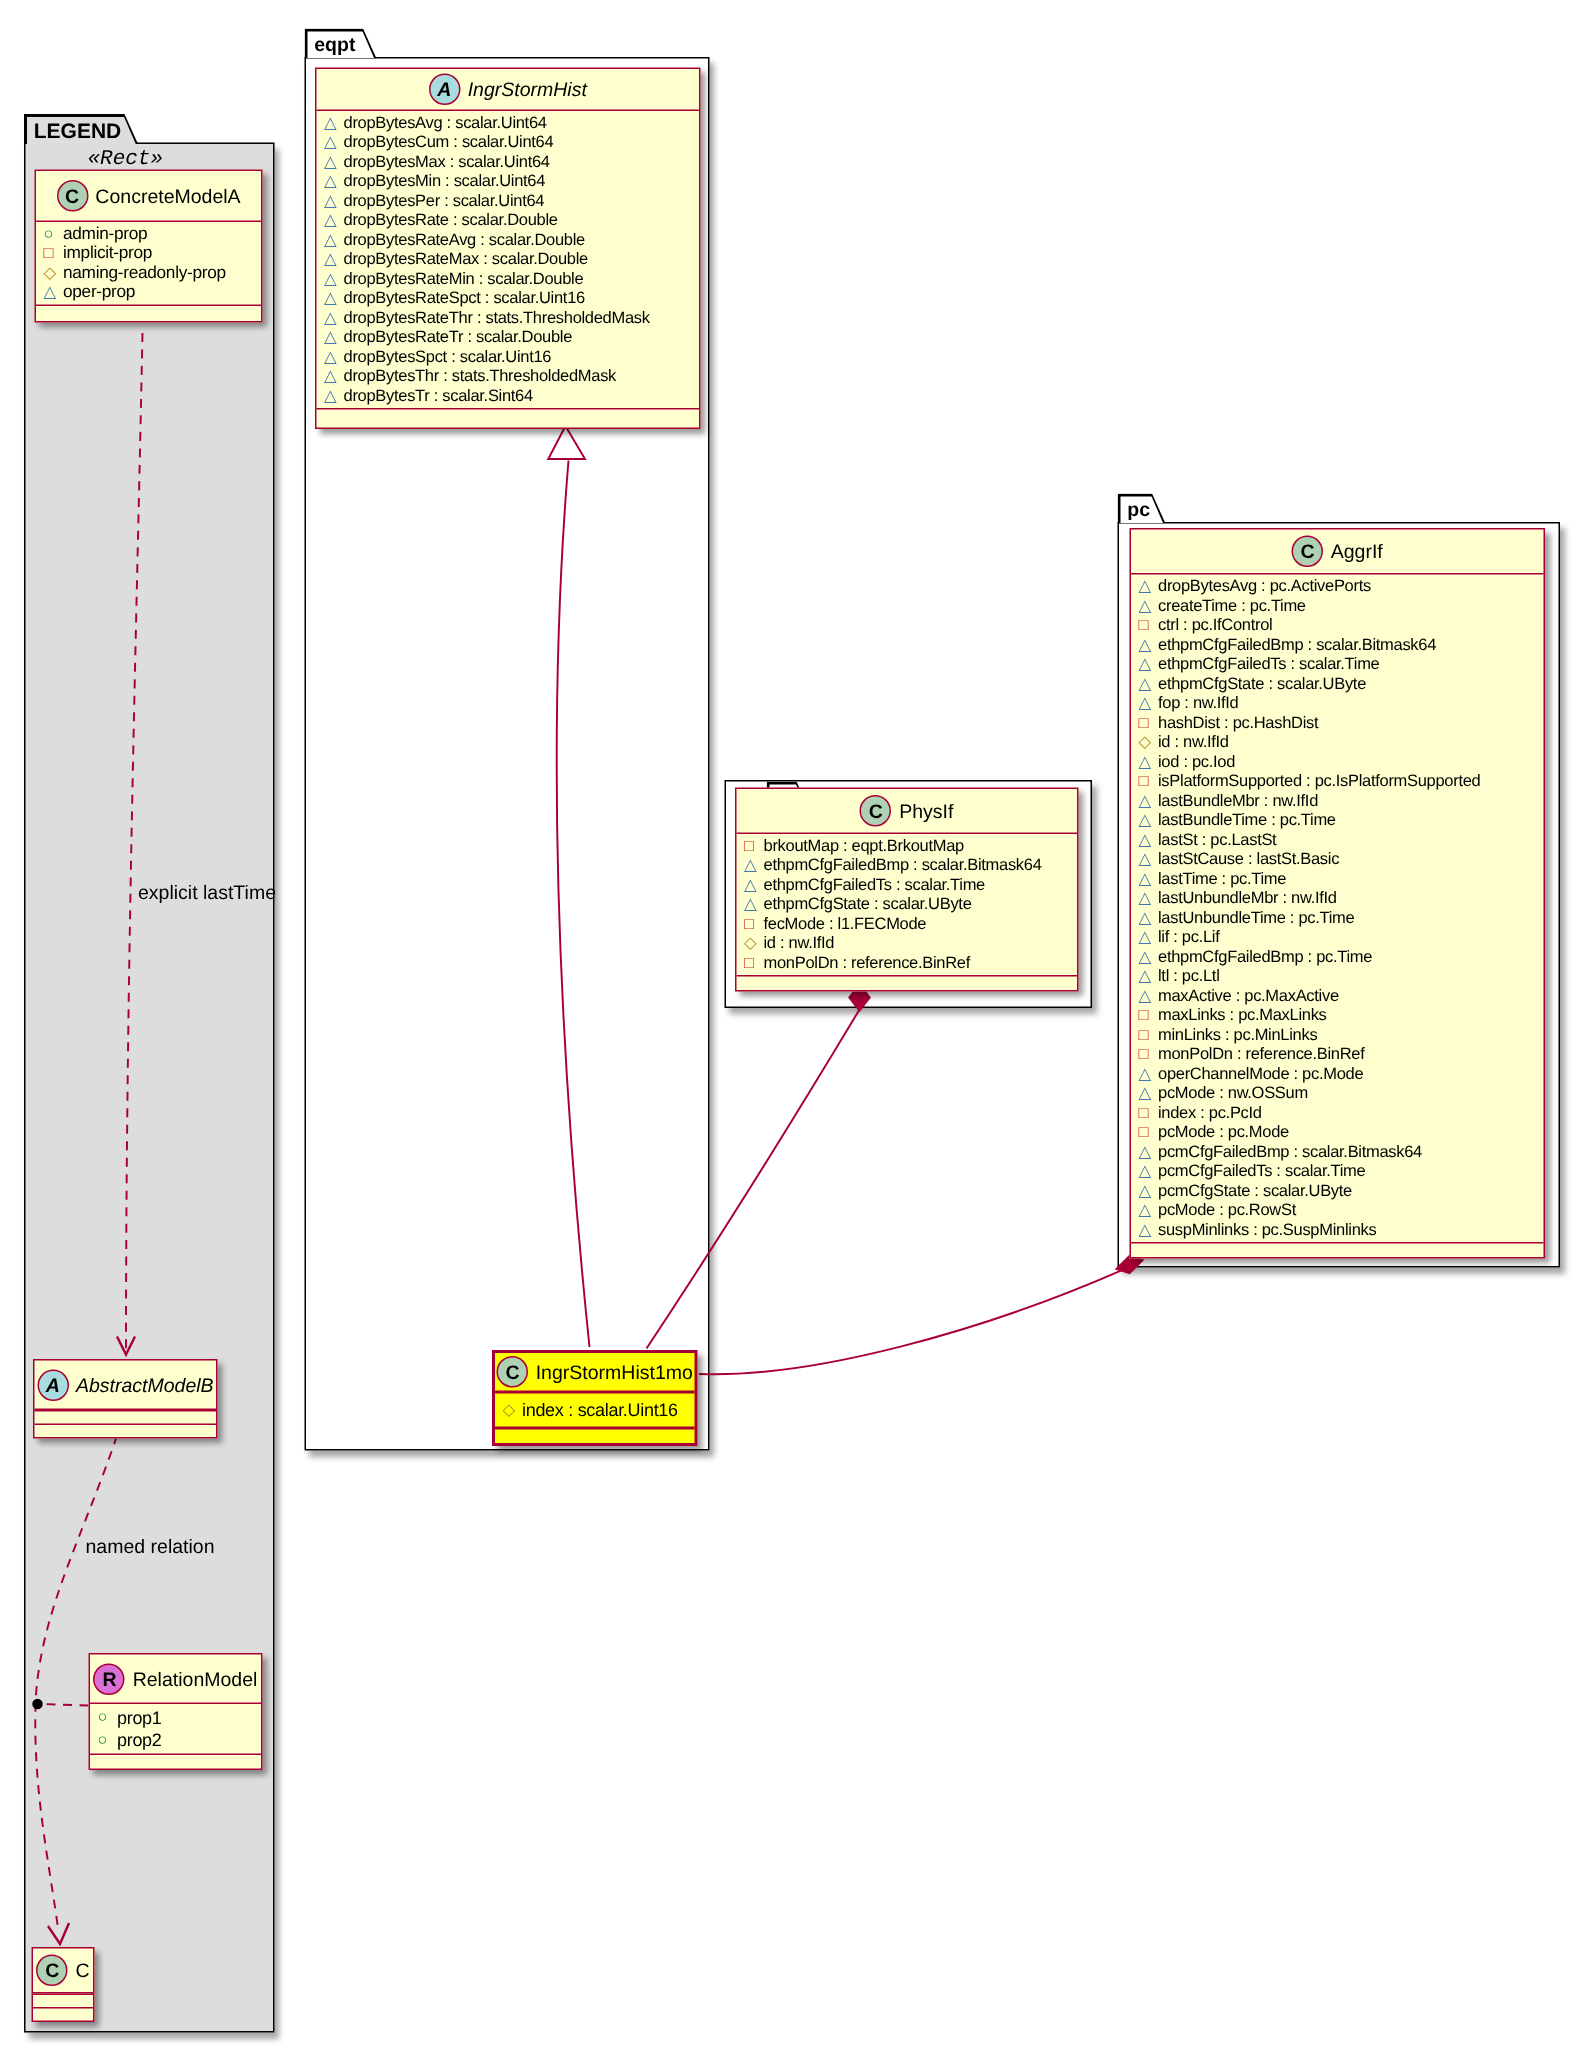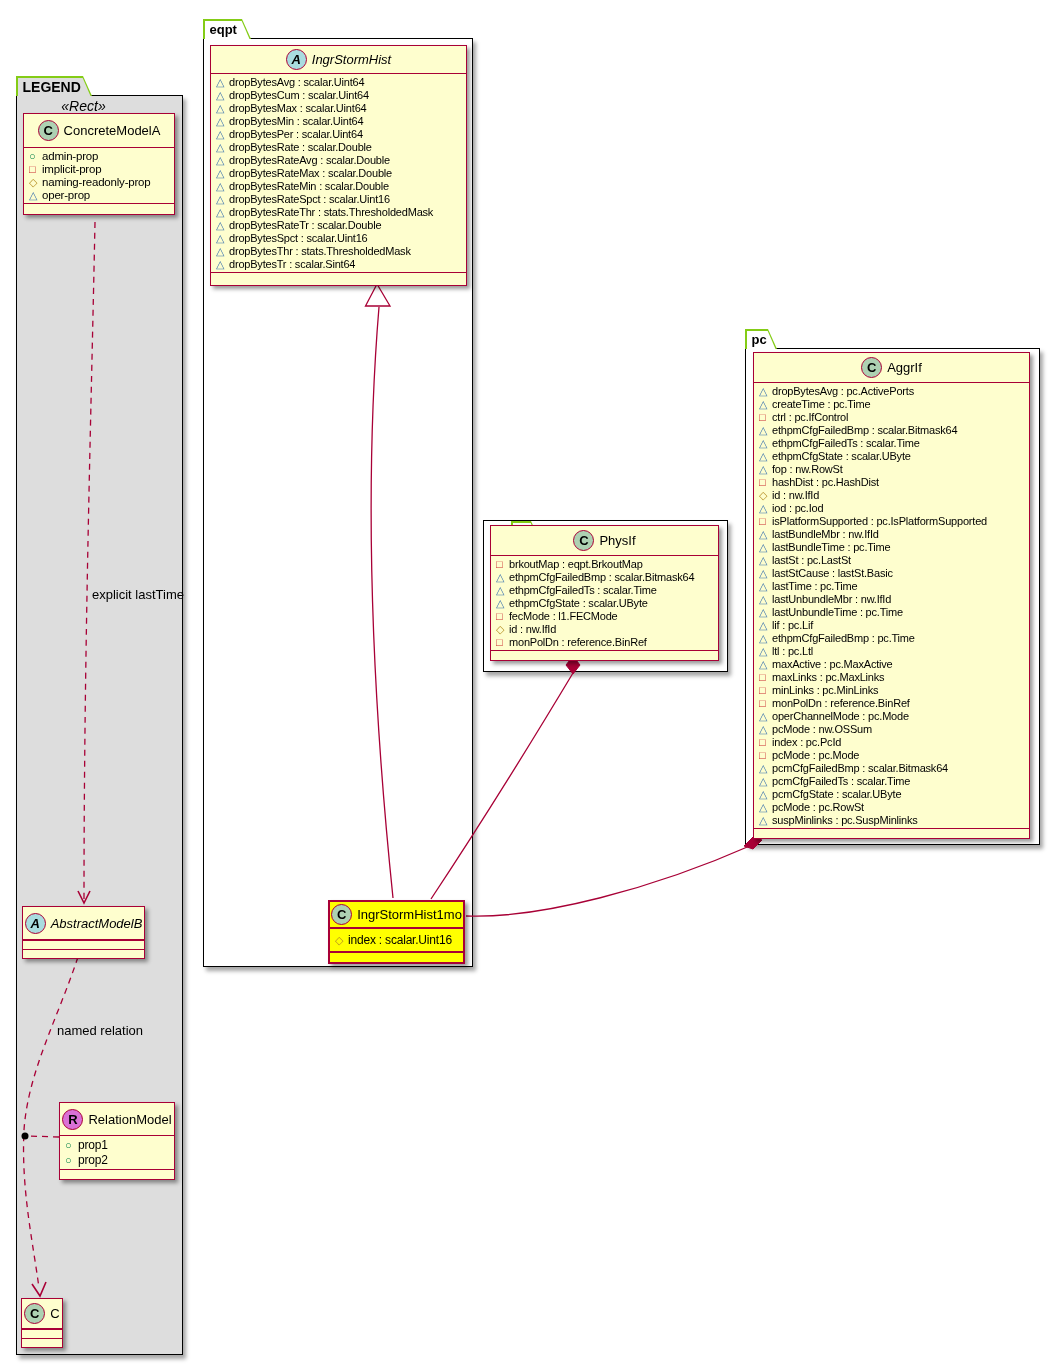--- a/index.html
+++ b/index.html
@@ -2,21 +2,21 @@
 <html><head>
 <meta charset="utf-8">
 <style>
   html,body{margin:0;padding:0;background:#ffffff;}
   #canvas{position:relative;width:1056px;height:1364px;background:#ffffff;overflow:hidden;
           font-family:"Liberation Sans",sans-serif;}
 
   
   .pkg-body{position:absolute;border:1.5px solid #000;box-sizing:border-box;
             box-shadow:3px 4px 4px rgba(0,0,0,.35);z-index:1;}
-  .pkg-tab{position:absolute;background:#84cc16;z-index:2;
+  .pkg-tab{position:absolute;background:#000000;z-index:2;
            clip-path:polygon(0 0,calc(100% - 9px) 0,100% 100%,0 100%);}
   .pkg-tab-in{position:absolute;left:1.5px;top:1.5px;right:1.5px;bottom:0;
               clip-path:polygon(0 0,calc(100% - 8px) 0,100% 100%,0 100%);
               font-weight:bold;font-size:13px;color:#000;
               padding:1px 10px 0 5px;box-sizing:border-box;white-space:nowrap;}
   .stereo{position:absolute;font-style:italic;font-size:14px;color:#000;
           text-align:center;z-index:2;}
 
   
   .cls{position:absolute;background:#FEFECE;border:1.5px solid #A80036;
@@ -65,21 +65,21 @@
   <div class="pkg-tab" style="left:203px;top:19px;width:48px;height:20px;">
     <div class="pkg-tab-in" style="background:#FFFFFF;">eqpt</div>
   </div>
   <div class="pkg-tab" style="left:483px;top:521px;width:29px;height:20px;margin-left:28px;">
     <div class="pkg-tab-in" style="background:#FFFFFF;">l1</div>
   </div>
   <div class="pkg-tab" style="left:745px;top:329px;width:32px;height:20px;">
     <div class="pkg-tab-in" style="background:#FFFFFF;">pc</div>
   </div>
 
-  <div class="stereo" style="left:16px;top:98px;width:135px;">«Rect»</div>
+  <div class="stereo" style="left:16px;top:98px;width:135px;font-family:Liberation Mono, monospace;">«Rect»</div>
 
   <svg id="edges" width="1056" height="1364">
 
     <path d="M393,898 Q358,560 379,307"></path>
     <polygon class="tri" points="377,284 365.5,306 390,306"></polygon>
 
     <path d="M573,673 Q498,798 431,899"></path>
     <polygon class="dia" points="573,656 580,665 573,674 566,665"></polygon>
 
     <path d="M752,845 C655,888 540,919 466,916"></path>
@@ -287,21 +287,21 @@
         <div class="attr" style="height: 13px; line-height: 13px; font-size: 11px;">
           <span class="vis" style="color: rgb(65, 119, 175);">△</span>
           <span class="attr-text">ethpmCfgFailedTs : scalar.Time</span>
         </div>
         <div class="attr" style="height: 13px; line-height: 13px; font-size: 11px;">
           <span class="vis" style="color: rgb(65, 119, 175);">△</span>
           <span class="attr-text">ethpmCfgState : scalar.UByte</span>
         </div>
         <div class="attr" style="height: 13px; line-height: 13px; font-size: 11px;">
           <span class="vis" style="color: rgb(65, 119, 175);">△</span>
-          <span class="attr-text">fop : nw.RowSt</span>
+          <span class="attr-text">fop : nw.IfId</span>
         </div>
         <div class="attr" style="height: 13px; line-height: 13px; font-size: 11px;">
           <span class="vis" style="color: rgb(200, 41, 48);">□</span>
           <span class="attr-text">hashDist : pc.HashDist</span>
         </div>
         <div class="attr" style="height: 13px; line-height: 13px; font-size: 11px;">
           <span class="vis" style="color: rgb(179, 141, 34);">◇</span>
           <span class="attr-text">id : nw.IfId</span>
         </div>
         <div class="attr" style="height: 13px; line-height: 13px; font-size: 11px;">

